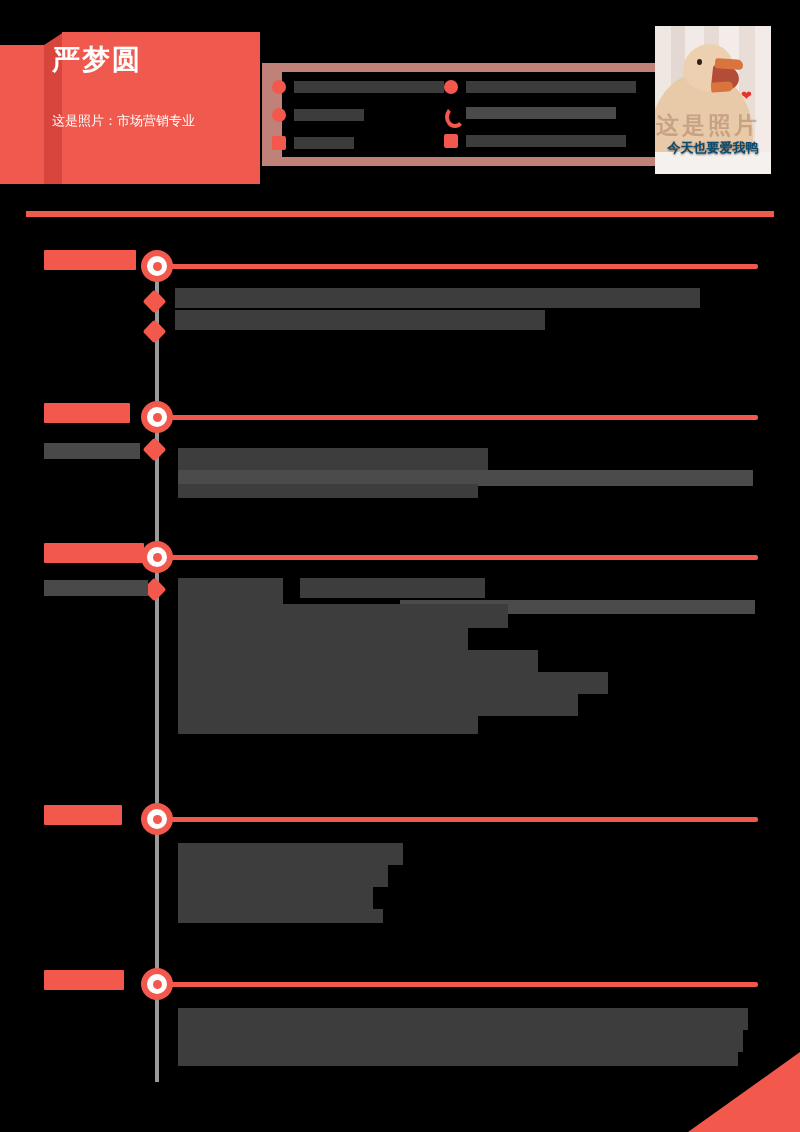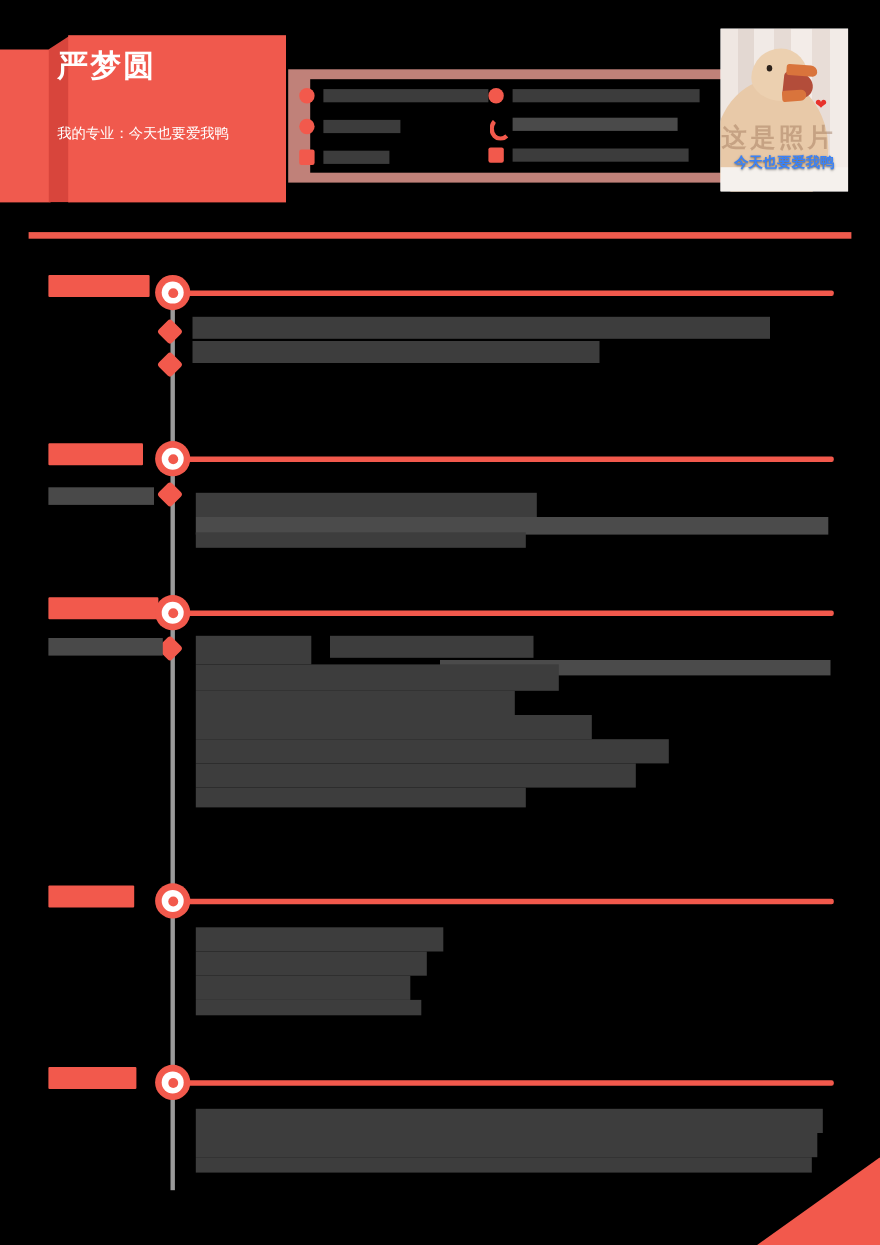--- a/index.html
+++ b/index.html
@@ -226,21 +226,21 @@
     white-space: nowrap;
   }
   .photo-caption {
     position: absolute;
     left: 0;
     right: 0;
     top: 113px;
     text-align: center;
     font-size: 13px;
     font-weight: bold;
-    color: #3b82f6;
+    color: #0c4a6e;
     text-shadow: 0 1px 2px rgba(0,0,0,0.55);
     white-space: nowrap;
   }
   .photo-tagbar {
     position: absolute;
     left: 0;
     top: 126px;
     width: 100%;
     height: 22px;
     background: #f5f1ed;
@@ -351,21 +351,21 @@
 <body>
 
 <div id="page">
 
   <div class="banner-wrap">
     <div class="banner-fold"></div>
     <div class="banner-fold-dark"></div>
     <div class="banner-main"></div>
   </div>
   <div class="banner-name">严梦圆</div>
-  <div class="banner-major">我的专业：今天也要爱我鸭</div>
+  <div class="banner-major">这是照片：市场营销专业</div>
 
   <div class="contact-band"></div>
   <div class="contact-inner"></div>
 
   <div class="contact-col" style="left:272px; top:80px;">
     <div class="contact-row" style="left:0; top:0;">
       <span class="c-icon"></span>
       <span class="c-redact" style="width:150px;"></span>
     </div>
     <div class="contact-row" style="left:0; top:28px;">

